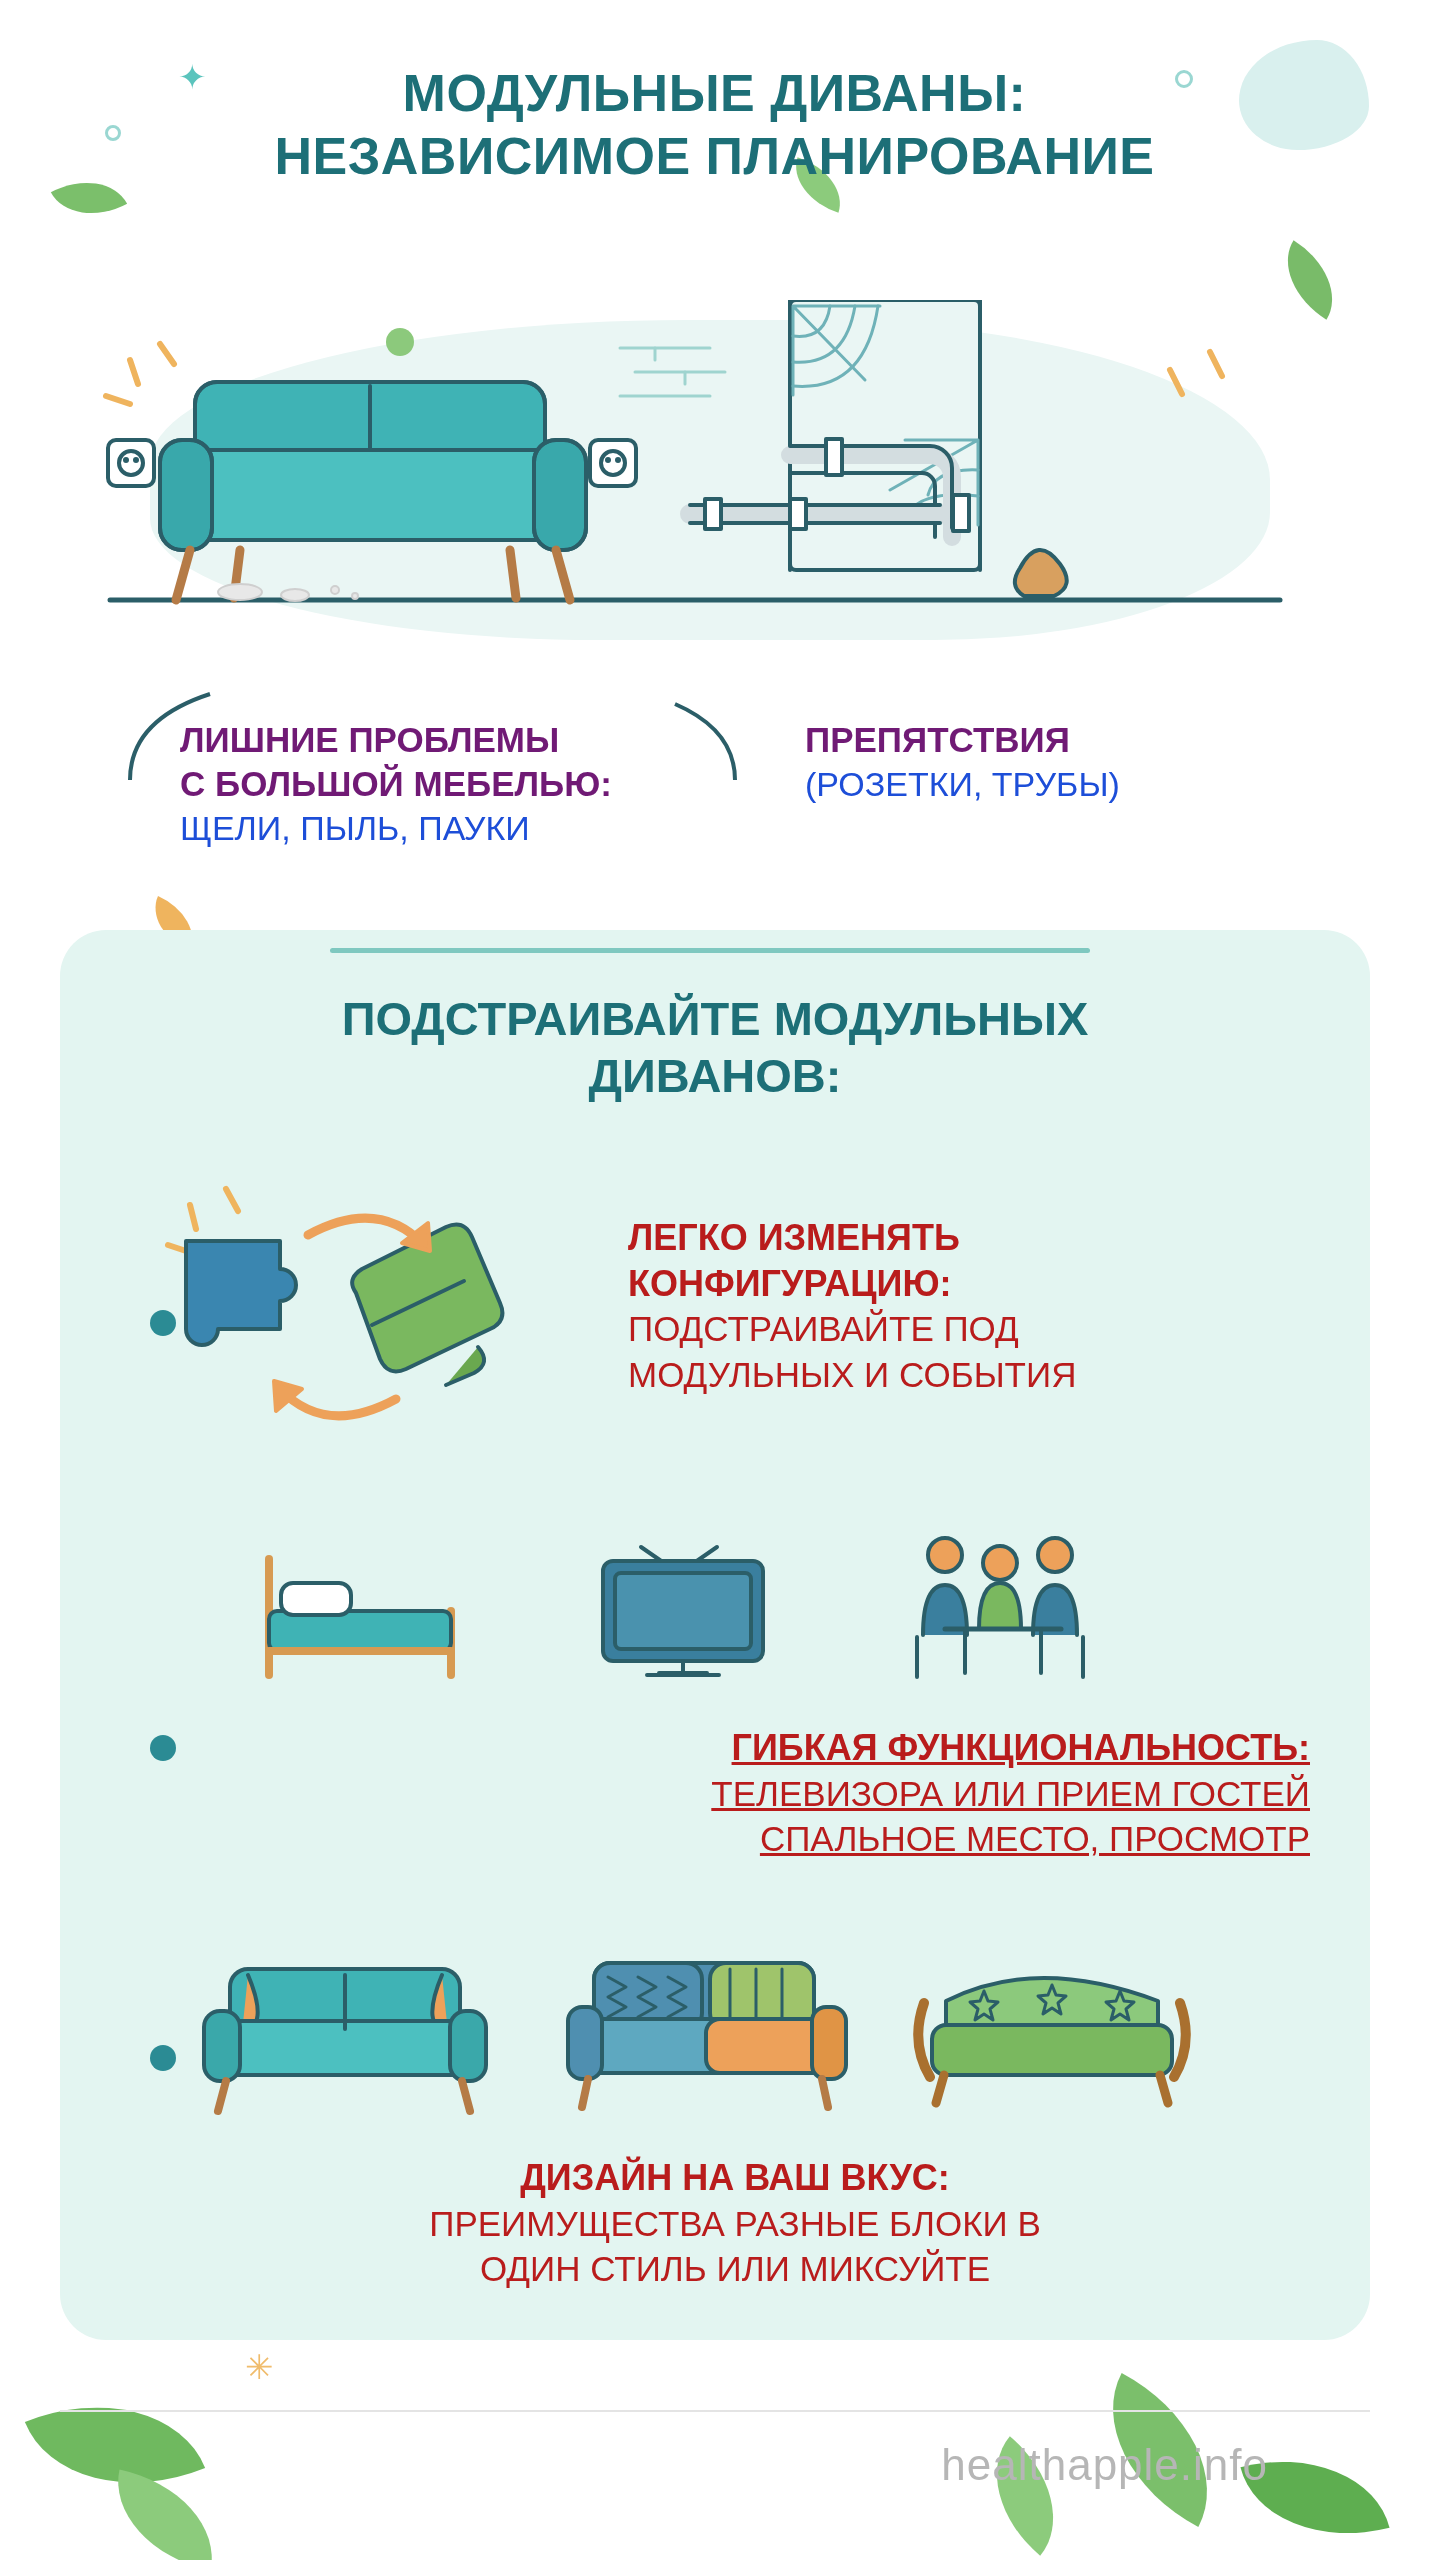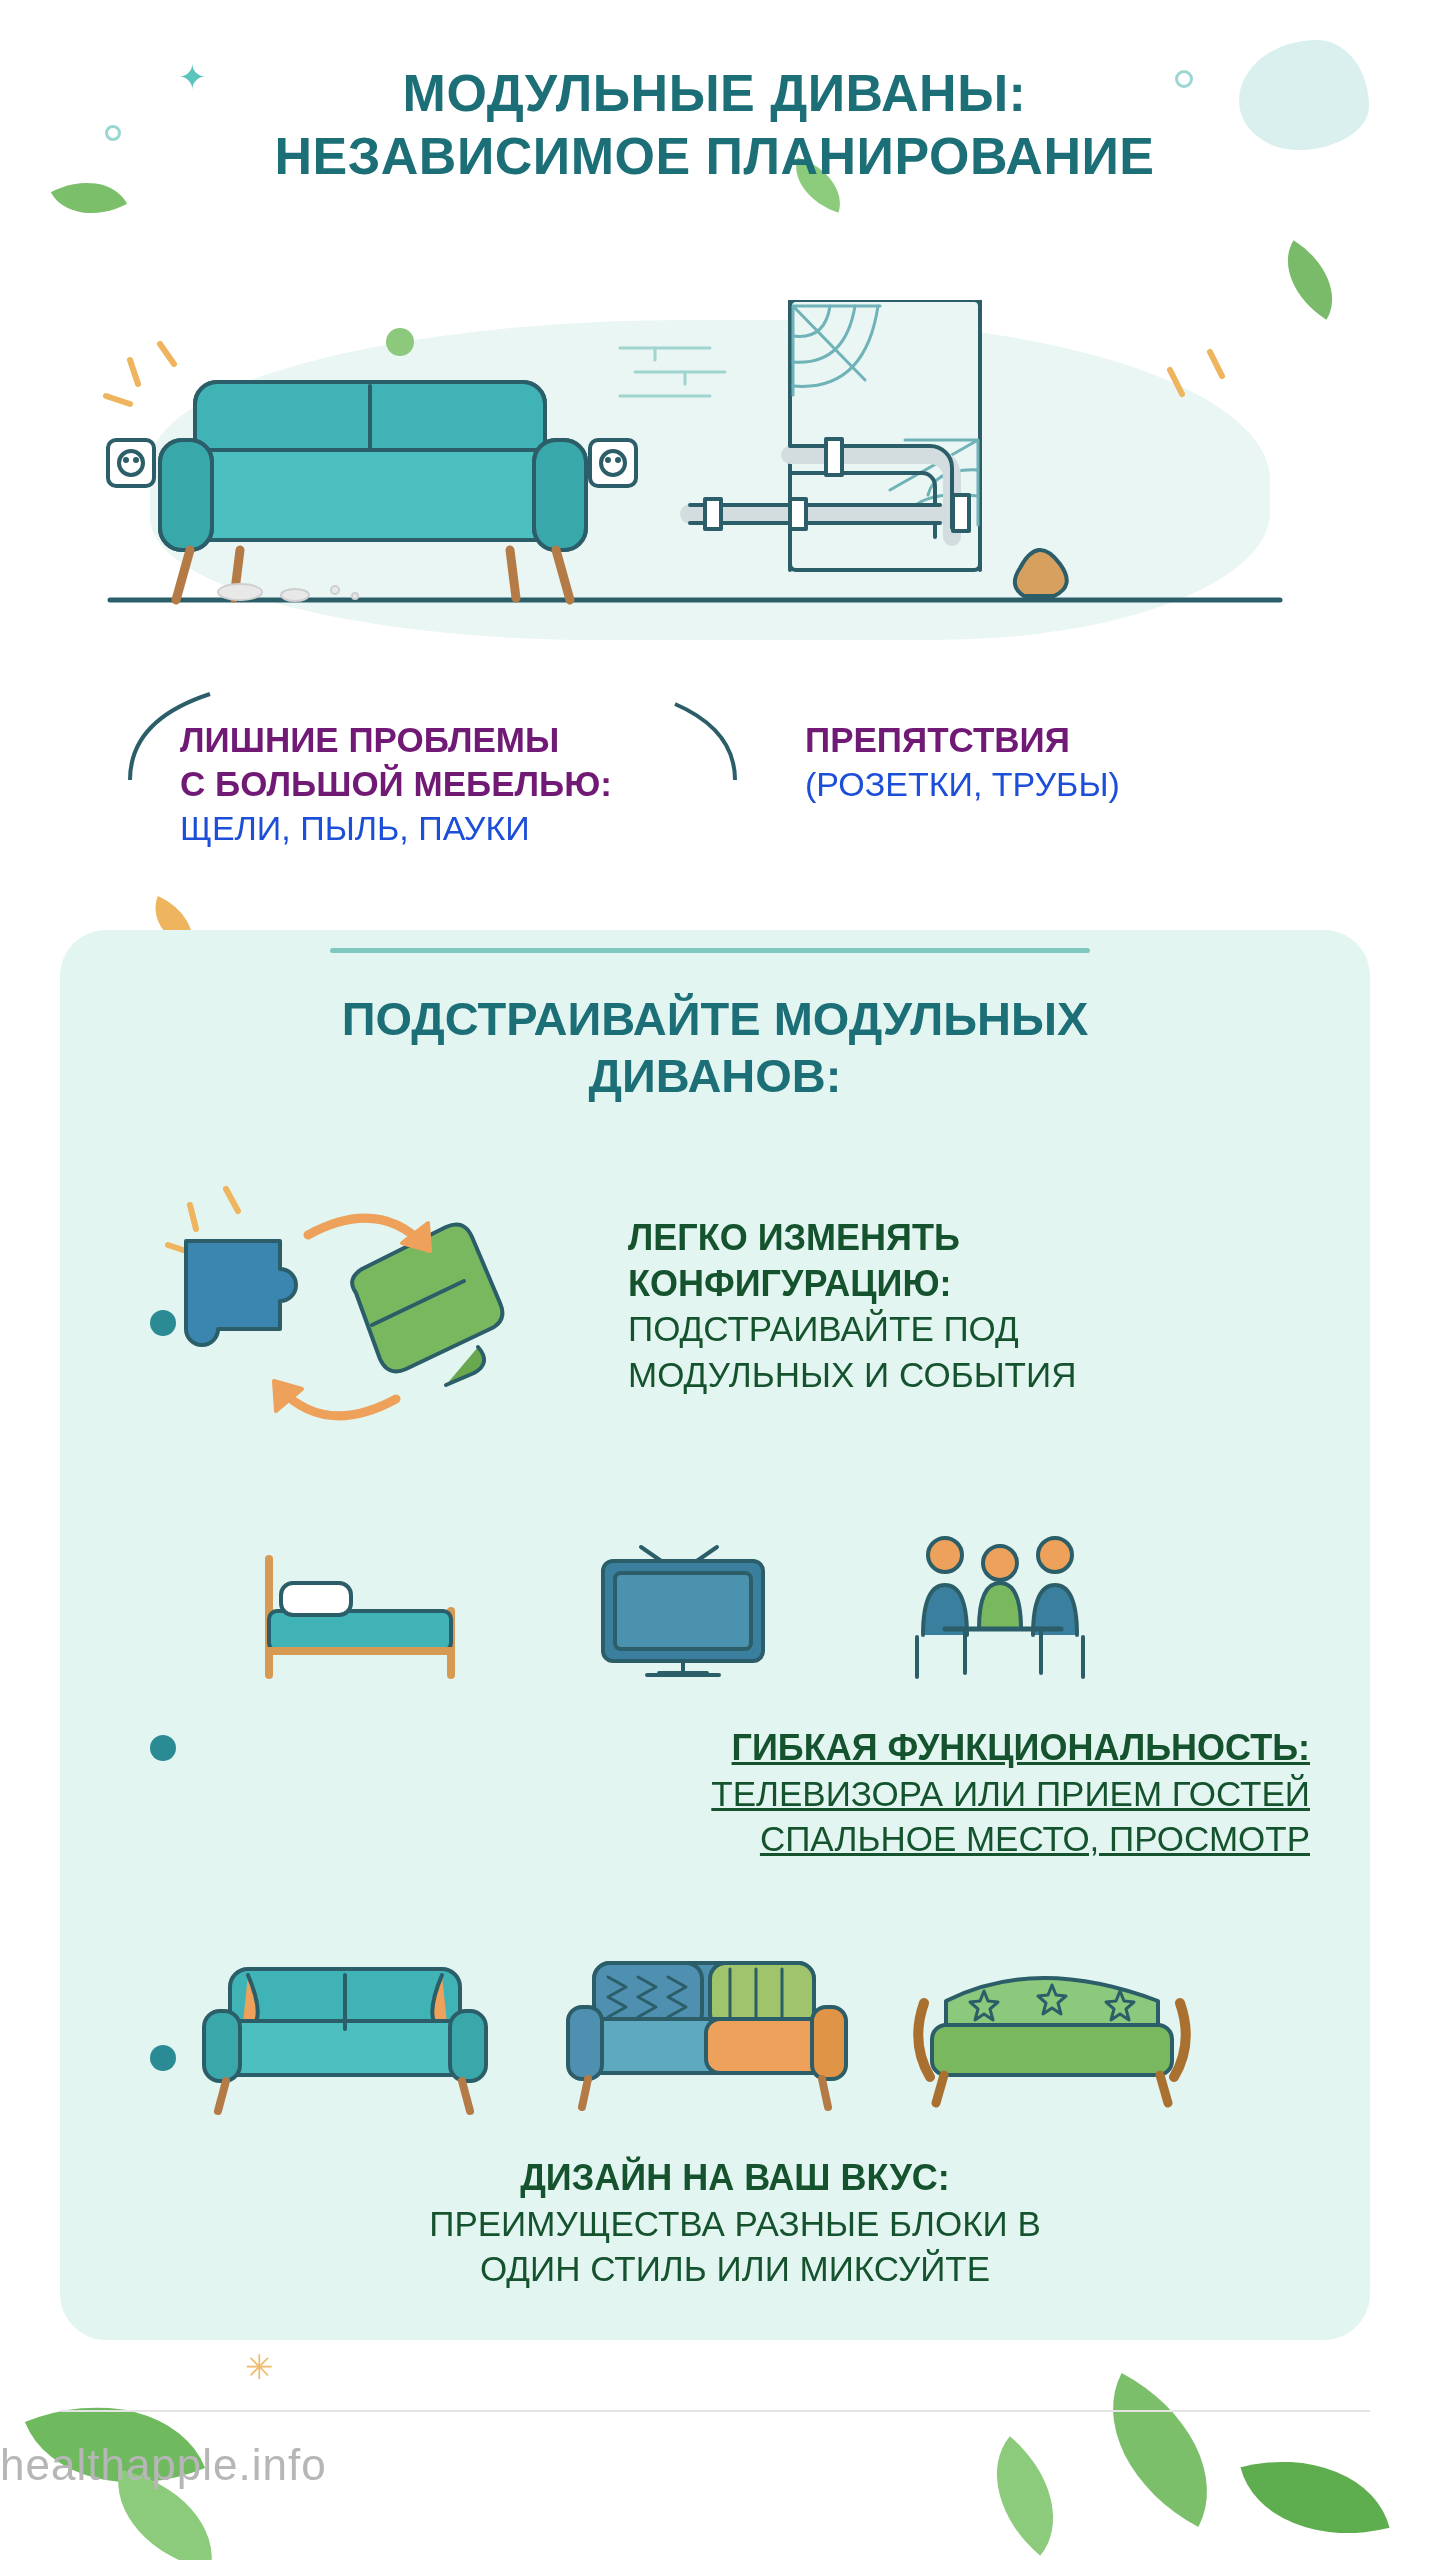--- a/index.html
+++ b/index.html
@@ -114,40 +114,40 @@
   }
   .divider {
     position: absolute;
     top: 948px; left: 330px;
     width: 760px; height: 5px;
     background: #7fc8c0;
     border-radius: 3px;
     z-index: 5;
   }
 
-  .blk-text { position: absolute; z-index: 5; color: #14532d; }
+  .blk-text { position: absolute; z-index: 5; color: #b91c1c; }
   .blk-text .hl { font-weight: bold; font-size: 36px; line-height: 1.27; }
   .blk-text .sub { font-size: 35px; line-height: 1.3; }
 
   .bullet-dot {
     position: absolute;
     width: 26px; height: 26px;
     border-radius: 50%;
     background: #3f9aa0;
     z-index: 5;
   }
 
   
   .icons-row { position: absolute; z-index: 4; }
 
   
   .footer {
     position: absolute;
     left: 0; bottom: 70px; width: 1268px;
-    text-align: left;
+    text-align: right;
     color: #b6b6b6;
     font-size: 44px;
     letter-spacing: 1px;
     z-index: 6;
   }
   .footer-line {
     position: absolute;
     left: 60px; bottom: 148px;
     width: 1310px; height: 2px;
     background: #e4e4e4;

